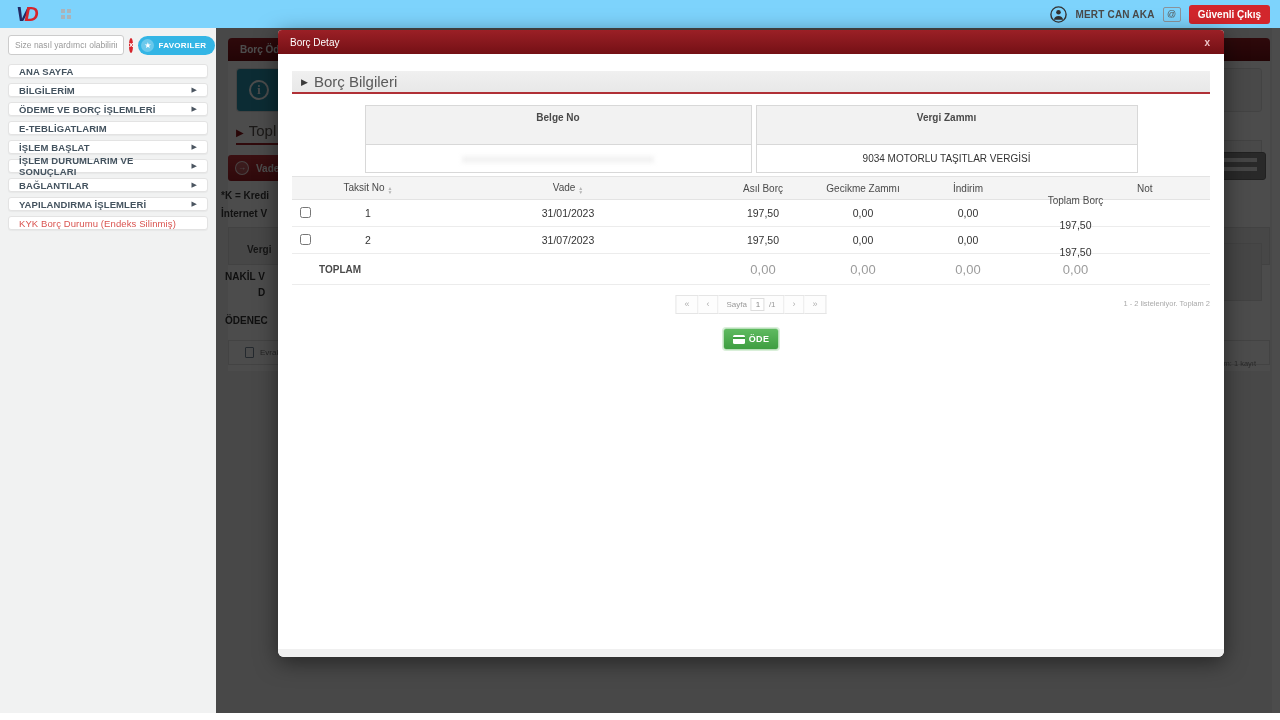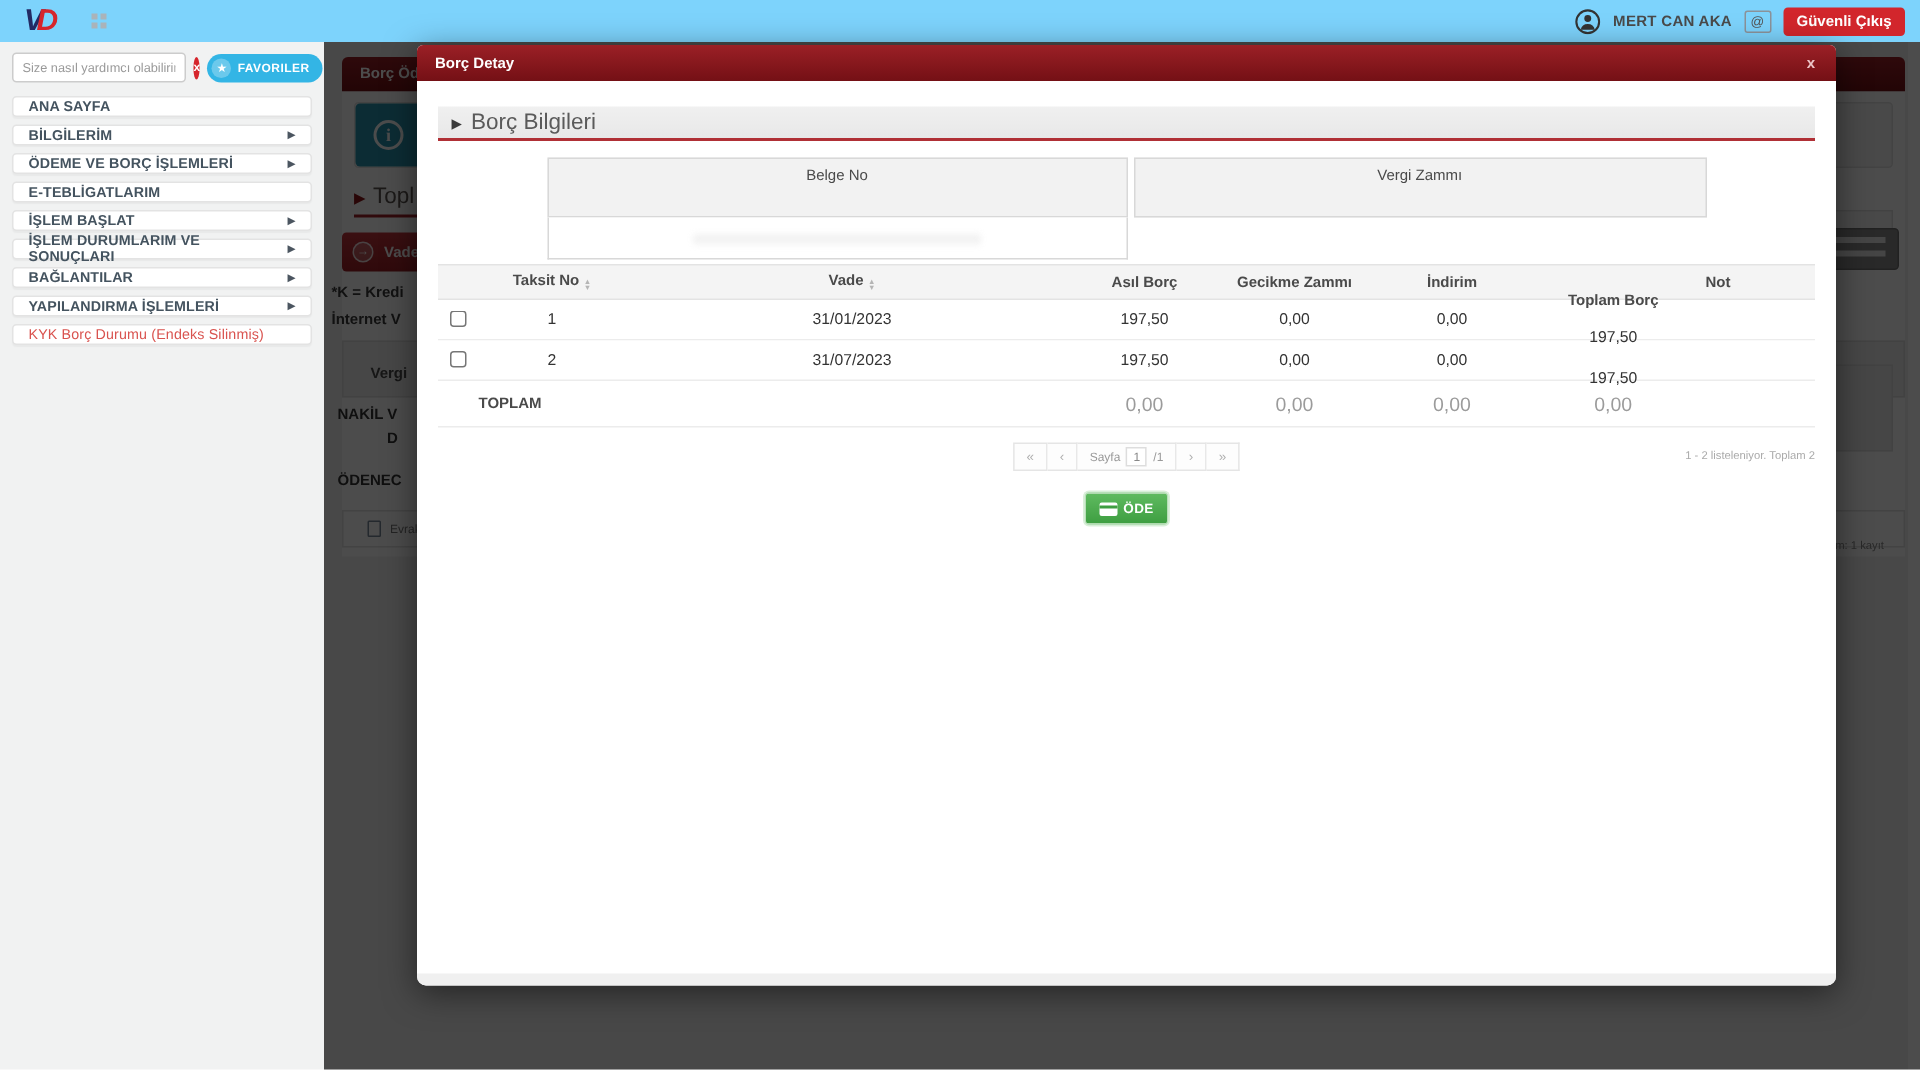--- a/index.html
+++ b/index.html
@@ -87,47 +87,47 @@
     border:1px solid #ddd; }
   .pg-scroll { position:absolute; right:0; top:0; bottom:0; width:8px; background:#fdfdfd; }
 
   .overlay { position:absolute; left:216px; top:28px; right:0; bottom:7px; background:rgba(0,0,0,.70); z-index:10; }
 
   
   .modal { position:absolute; left:278px; top:30px; width:946px; height:627px; z-index:20;
     box-shadow:0 5px 22px rgba(0,0,0,.5); border-radius:4px 4px 6px 6px; background:#fff; }
   .m-titlebar { height:24px; background:linear-gradient(#9b2026,#741015); border-radius:4px 4px 0 0;
     display:flex; align-items:center; }
-  .m-title { color:#fff; font-size:10px; font-weight:bold; margin-left:12px; }
+  .m-title { color:#fff; font-size:10px; font-weight:normal; margin-left:12px; }
   .m-close { margin-left:auto; margin-right:14px; color:#edc6c8; font-size:10px; font-weight:bold;
     cursor:pointer; background:none; border:none; }
   .m-body { position:absolute; left:0; right:0; top:24px; bottom:8px; background:#fff; padding:0 14px;
     overflow:hidden; }
   .m-footer { position:absolute; left:0; right:0; bottom:0; height:8px; background:#f0f0f0;
     border-radius:0 0 6px 6px; }
 
   .sec-hdr { margin-top:17px; height:23px; background:linear-gradient(#f0f0f0,#e8e8e8);
     border-bottom:2px solid #b03036; display:flex; align-items:center; padding-left:9px; }
   .sec-hdr .car { font-size:9px; color:#3a3a3a; margin-right:6px; }
   .sec-hdr .t { font-size:15px; color:#5a5a5a; }
 
   .hdr-boxes { margin-top:11px; display:flex; justify-content:center; gap:4px; }
   .hbox { width:387px; }
   .hbox.r { width:382px; }
-  .hbox .h { height:40px; background:#f2f2f2; border:1px solid #d8d8d8; font-size:10px; font-weight:normal;
+  .hbox .h { height:40px; background:#f2f2f2; border:1px solid #d8d8d8; font-size:10px; font-weight:bold;
     color:#4a4a4a; text-align:center; line-height:23px; }
   .hbox .v { height:28px; background:#fff; border:1px solid #d8d8d8; border-top:none; font-size:10px;
     color:#333; text-align:center; line-height:27px; position:relative; }
   .redact { position:absolute; left:25%; top:11px; width:50%; height:7px; background:#ededed;
     filter:blur(2px); opacity:.7; }
 
   .grid { margin-top:3px; }
   .g-row { display:flex; align-items:center; border-bottom:1px solid #ececec; }
   .g-head { background:#f4f4f4; border-top:1px solid #e3e3e3; border-bottom:1px solid #e3e3e3; height:24px; }
-  .g-head .c { font-size:10px; font-weight:bold; color:#4a4a4a; }
+  .g-head .c { font-size:10px; font-weight:normal; color:#4a4a4a; }
   .c { text-align:center; font-size:10.5px; color:#333; }
   .c0{width:26px;} .c1{width:100px;} .c2{width:300px;} .c3{width:90px;} .c4{width:110px;}
   .c5{width:100px;} .c6{width:115px;margin-top:24px;} .c7{width:77px; text-align:left; padding-left:4px;}
   .g-data { height:27px; background:#fff; }
   .g-data input { width:11px; height:11px; margin-top:1px; }
   .sort { display:inline-flex; flex-direction:column; margin-left:3px; vertical-align:1px; }
   .sort i { font-style:normal; font-size:5px; line-height:4px; color:#b5b5b5; }
   .g-total { height:31px; }
   .g-total .lab { width:426px; text-align:left; padding-left:27px; font-size:10px; font-weight:bold; color:#4a4a4a; }
   .g-total .tv { font-size:13px; color:#9b9b9b; }
@@ -267,20 +267,21 @@
       <span class="t">Borç Bilgileri</span>
     </div>
 
     <div class="hdr-boxes">
       <div class="hbox">
         <div class="h">Belge No</div>
         <div class="v"><span class="redact"></span><span></span></div>
       </div>
       <div class="hbox r">
         <div class="h">Vergi Zammı</div>
+        <div class="v">9034 MOTORLU TAŞITLAR VERGİSİ</div>
       </div>
     </div>
 
     <div class="grid">
       <div class="g-row g-head">
         <span class="c c0"></span>
         <span class="c c1"><span>Taksit No</span><span class="sort">
               <i>▲</i>
               <i>▼</i>
             </span></span>

